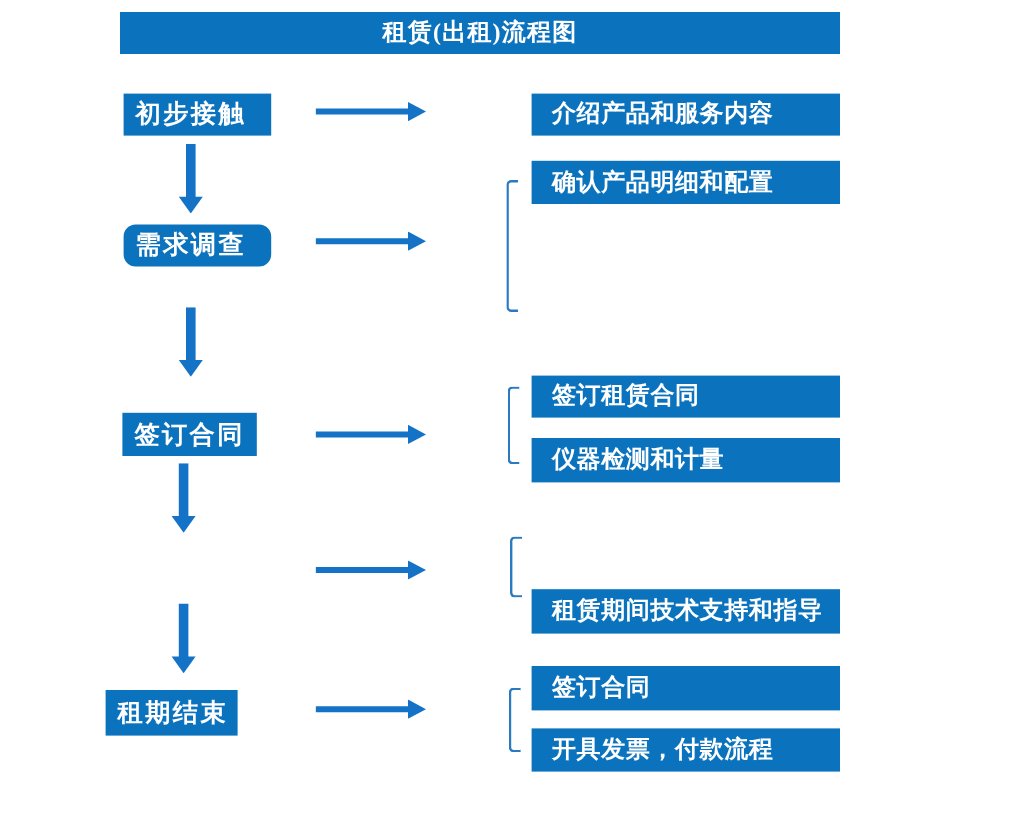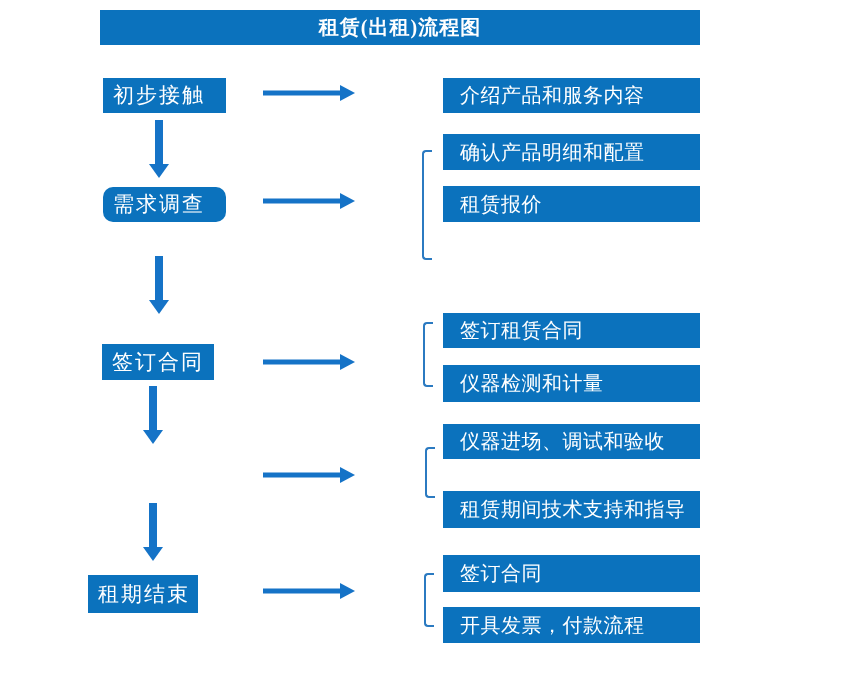--- a/index.html
+++ b/index.html
@@ -27,21 +27,21 @@
     color: var(--text-white);
     font-size: 20px; font-weight: bold;
     line-height: 35px;
     text-align: center;
     letter-spacing: 1px;
   }
   .box {
     position: absolute;
     background: var(--box-blue);
     color: var(--text-white);
-    font-weight: normal;
+    font-weight: bold;
     white-space: nowrap;
     overflow: hidden;
   }
   .left-box {
     font-size: 21px;
     padding-left: 10px;
     letter-spacing: 2px;
   }
   .right-box {
     left: 443px;
@@ -71,24 +71,22 @@
     <span>租赁(出租)流程图</span>
   </div>
 
   <div class="box left-box" style="left:103px; top:78px;  width:123px; height:35px; line-height:35px;">初步接触</div>
   <div class="box left-box" style="left:103px; top:187px; width:123px; height:35px; line-height:35px;border-radius:10px;">需求调查</div>
   <div class="box left-box" style="left:102px; top:344px; width:112px; height:36px; line-height:36px;">签订合同</div>
   <div class="box left-box" style="left:88px; top:575px; width:110px; height:38px; line-height:38px;">租期结束</div>
 
   <div class="box right-box" style="top:78px;  height:35px; line-height:35px;">介绍产品和服务内容</div>
   <div class="box right-box" style="top:134px; height:36px; line-height:36px;">确认产品明细和配置</div>
-  <div class="box right-box" style="top:186px; height:36px; line-height:36px;">租赁报价</div>
   <div class="box right-box" style="top:313px; height:35px; line-height:35px;">签订租赁合同</div>
   <div class="box right-box" style="top:365px; height:37px; line-height:37px;">仪器检测和计量</div>
-  <div class="box right-box" style="top:424px; height:35px; line-height:35px;">仪器进场、调试和验收</div>
   <div class="box right-box" style="top:491px; height:37px; line-height:37px;">租赁期间技术支持和指导</div>
   <div class="box right-box" style="top:555px; height:37px; line-height:37px;">签订合同</div>
   <div class="box right-box" style="top:607px; height:36px; line-height:36px;">开具发票，付款流程</div>
 
   <svg class="arrow" style="left:263px; top:85px;" width="92" height="16">
     <line x1="0" y1="8" x2="79" y2="8" stroke-width="5"></line>
       <polygon points="77,0 92,8 77,16"></polygon>
   </svg>
   <svg class="arrow" style="left:263px; top:193px;" width="92" height="16">
     <line x1="0" y1="8" x2="79" y2="8" stroke-width="5"></line>

